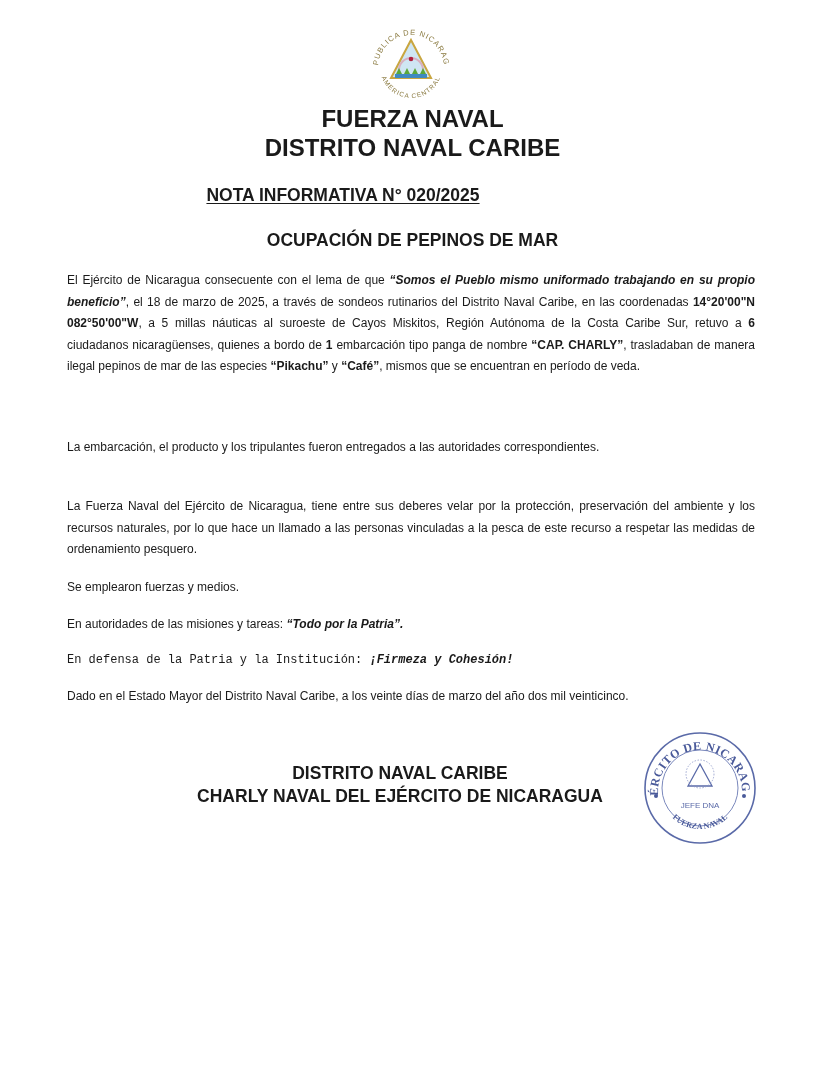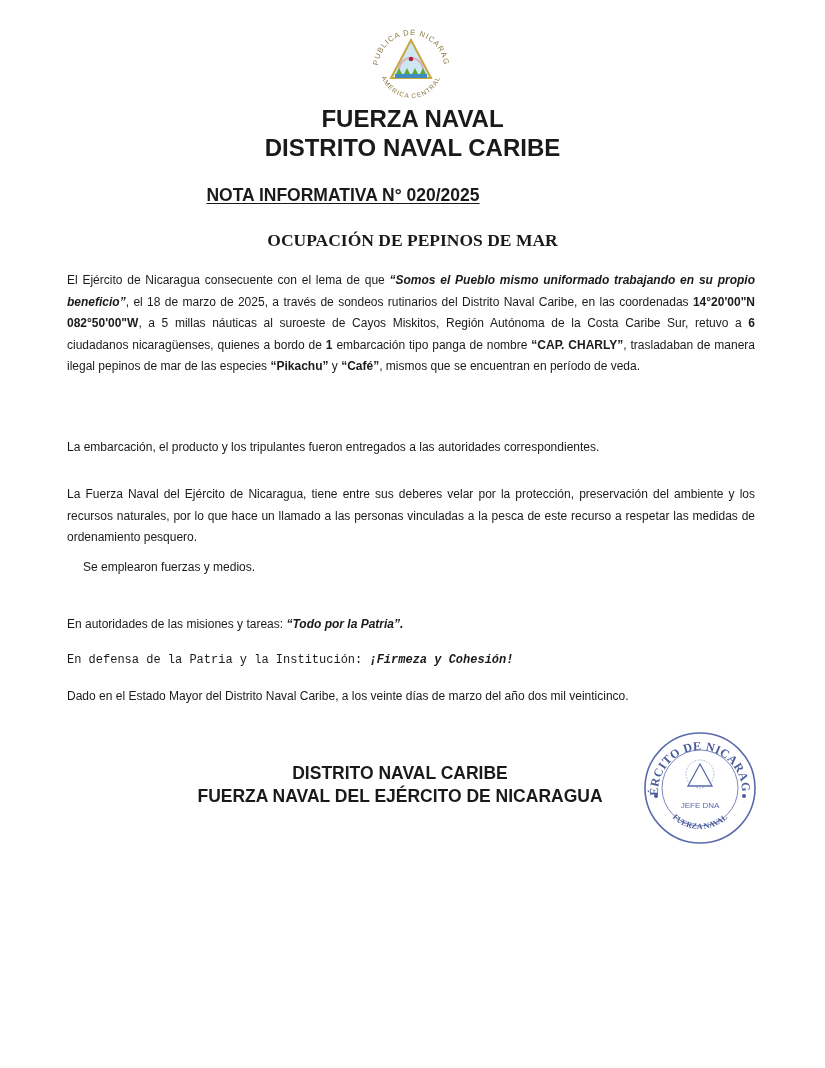--- a/index.html
+++ b/index.html
@@ -2,26 +2,26 @@
 <html><head>
 <meta charset="utf-8">
 <style>
   html, body { margin: 0; padding: 0; background: #ffffff; }
   body { width: 825px; height: 1068px; position: relative; overflow: hidden; font-family: "Liberation Sans", sans-serif; color: #1a1a1a; }
   .emblem { position: absolute; left: 368px; top: 26px; width: 86px; height: 80px; }
   .head1 { position: absolute; left: 0; width: 825px; text-align: center; font-weight: bold; font-size: 24px; line-height: 29px; }
   .title-org { top: 104px; }
   .title-district { top: 133px; }
   .nota { position: absolute; left: 0; top: 185px; width: 686px; text-align: center; font-weight: bold; font-size: 17.5px; text-decoration: underline; text-underline-offset: 2px; }
-  .subject { position: absolute; left: 0; top: 230px; width: 825px; text-align: center; font-weight: bold; font-size: 17.5px; font-family: Liberation Serif, serif; }
+  .subject { position: absolute; left: 0; top: 230px; width: 825px; text-align: center; font-weight: bold; font-size: 17.5px; }
   .p { position: absolute; left: 67px; width: 688px; font-size: 12px; line-height: 21.5px; text-align: justify; }
   .p1 { top: 270px; }
   .p2 { top: 437px; }
-  .p3 { top: 484px; }
-  .p4 { top: 557px; margin-left: 16px; }
+  .p3 { top: 496px; }
+  .p4 { top: 577px; }
   .p5 { top: 614px; }
   .p6 { top: 650px; font-family: Liberation Mono, monospace; }
   .p7 { top: 686px; }
   .bi { font-weight: bold; font-style: italic; }
   .b { font-weight: bold; }
   .sig { position: absolute; left: 150px; width: 500px; text-align: center; font-weight: bold; font-size: 17.5px; line-height: 23px; }
   .sig1 { top: 762px; }
   .sig2 { top: 785px; }
   .stamp { position: absolute; left: 642px; top: 730px; width: 116px; height: 116px; }
 </style>
@@ -56,21 +56,21 @@
 <div class="p p1"><span>El Ejército de Nicaragua consecuente con el lema de que </span><span class="bi">“Somos el Pueblo mismo uniformado trabajando en su propio beneficio”</span><span>, el 18 de marzo de 2025, a través de sondeos rutinarios del Distrito Naval Caribe, en las coordenadas </span><span class="b">14°20'00"N 082°50'00"W</span><span>, a 5 millas náuticas al suroeste de Cayos Miskitos, Región Autónoma de la Costa Caribe Sur, retuvo a </span><span class="b">6</span><span> ciudadanos nicaragüenses, quienes a bordo de </span><span class="b">1</span><span> embarcación tipo panga de nombre </span><span class="b">“CAP. CHARLY”</span><span>, trasladaban de manera ilegal pepinos de mar de las especies </span><span class="b">“Pikachu”</span><span> y </span><span class="b">“Café”</span><span>, mismos que se encuentran en período de veda.</span></div>
 
 <div class="p p2">La embarcación, el producto y los tripulantes fueron entregados a las autoridades correspondientes.</div>
 <div class="p p3">La Fuerza Naval del Ejército de Nicaragua, tiene entre sus deberes velar por la protección, preservación del ambiente y los recursos naturales, por lo que hace un llamado a las personas vinculadas a la pesca de este recurso a respetar las medidas de ordenamiento pesquero.</div>
 <div class="p p4">Se emplearon fuerzas y medios.</div>
 <div class="p p5"><span>En autoridades de las misiones y tareas: </span><span class="bi">“Todo por la Patria”.</span></div>
 <div class="p p6"><span>En defensa de la Patria y la Institución: </span><span class="bi">¡Firmeza y Cohesión!</span></div>
 <div class="p p7">Dado en el Estado Mayor del Distrito Naval Caribe, a los veinte días de marzo del año dos mil veinticinco.</div>
 
 <div class="sig sig1">DISTRITO NAVAL CARIBE</div>
-<div class="sig sig2">FUERZA NAVAL DEL EJÉRCITO DE NICARAGUA</div>
+<div class="sig sig2">CHARLY NAVAL DEL EJÉRCITO DE NICARAGUA</div>
 
 <div class="stamp">
   <svg width="116" height="116" viewBox="0 0 116 116">
     <defs>
       <path id="stTop" d="M 16 62 A 42 42 0 0 1 100 62"></path>
       <path id="stBot" d="M 24 80 A 40 40 0 0 0 92 80"></path>
     </defs>
     <circle cx="58" cy="58" r="55" fill="none" stroke="#5a6aa8" stroke-width="1.6"></circle>
     <circle cx="58" cy="58" r="38" fill="none" stroke="#7a88bc" stroke-width="1"></circle>
     <text font-size="12" font-weight="bold" fill="#4a5a9a" font-family="Liberation Serif, serif" letter-spacing="0.5">

